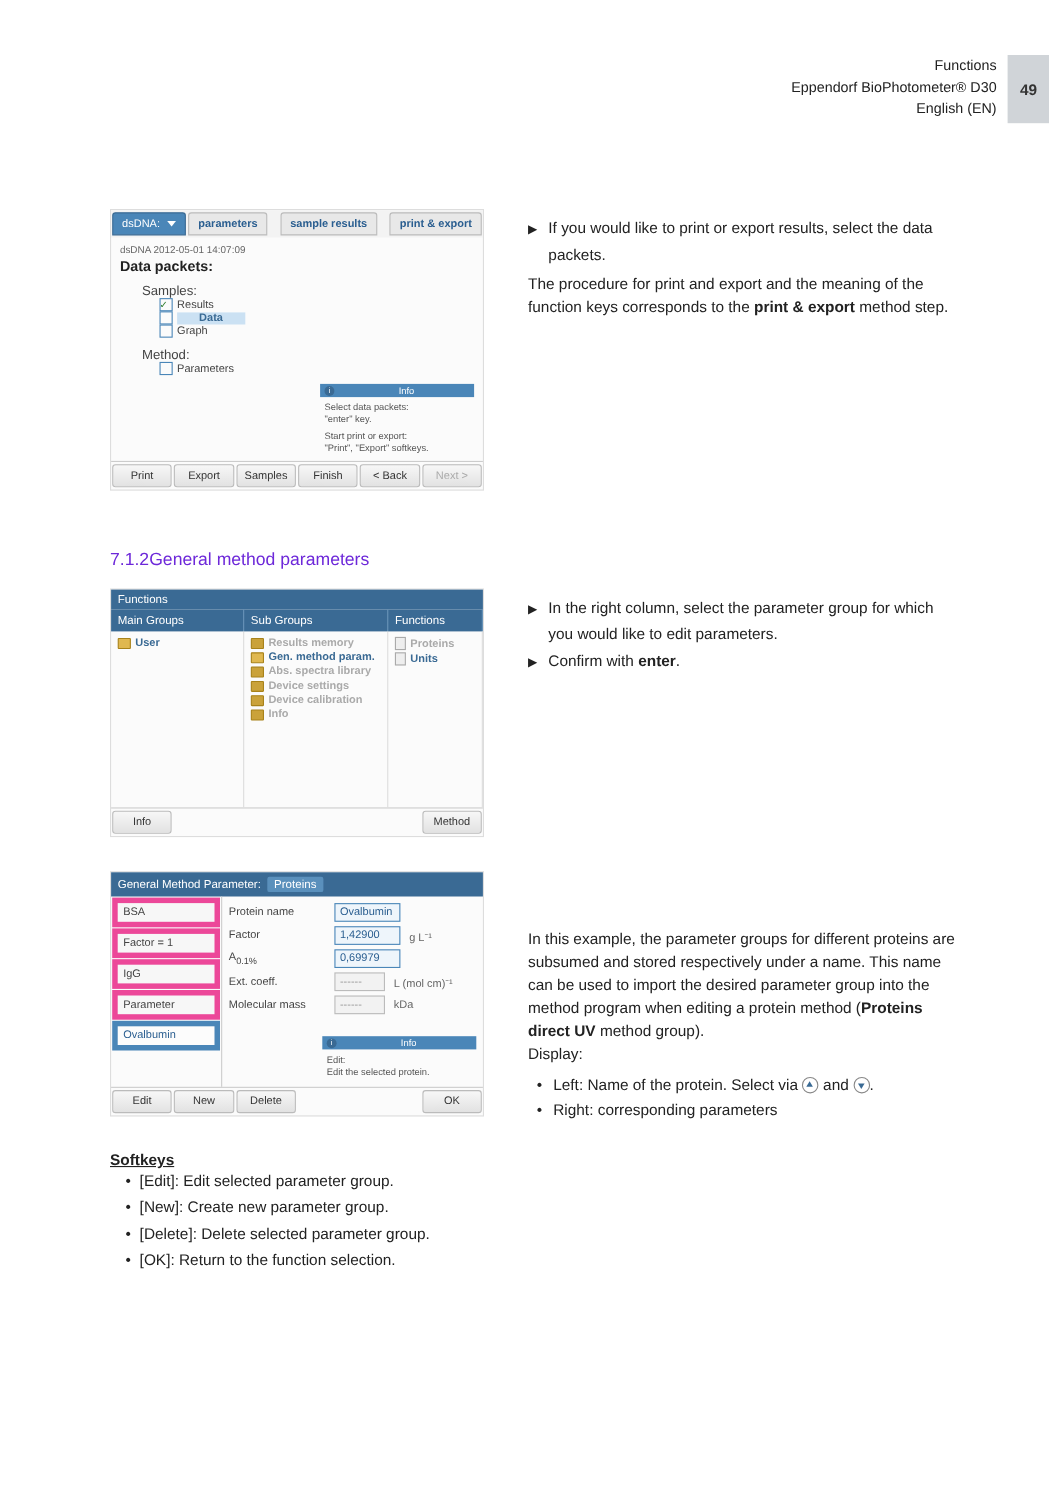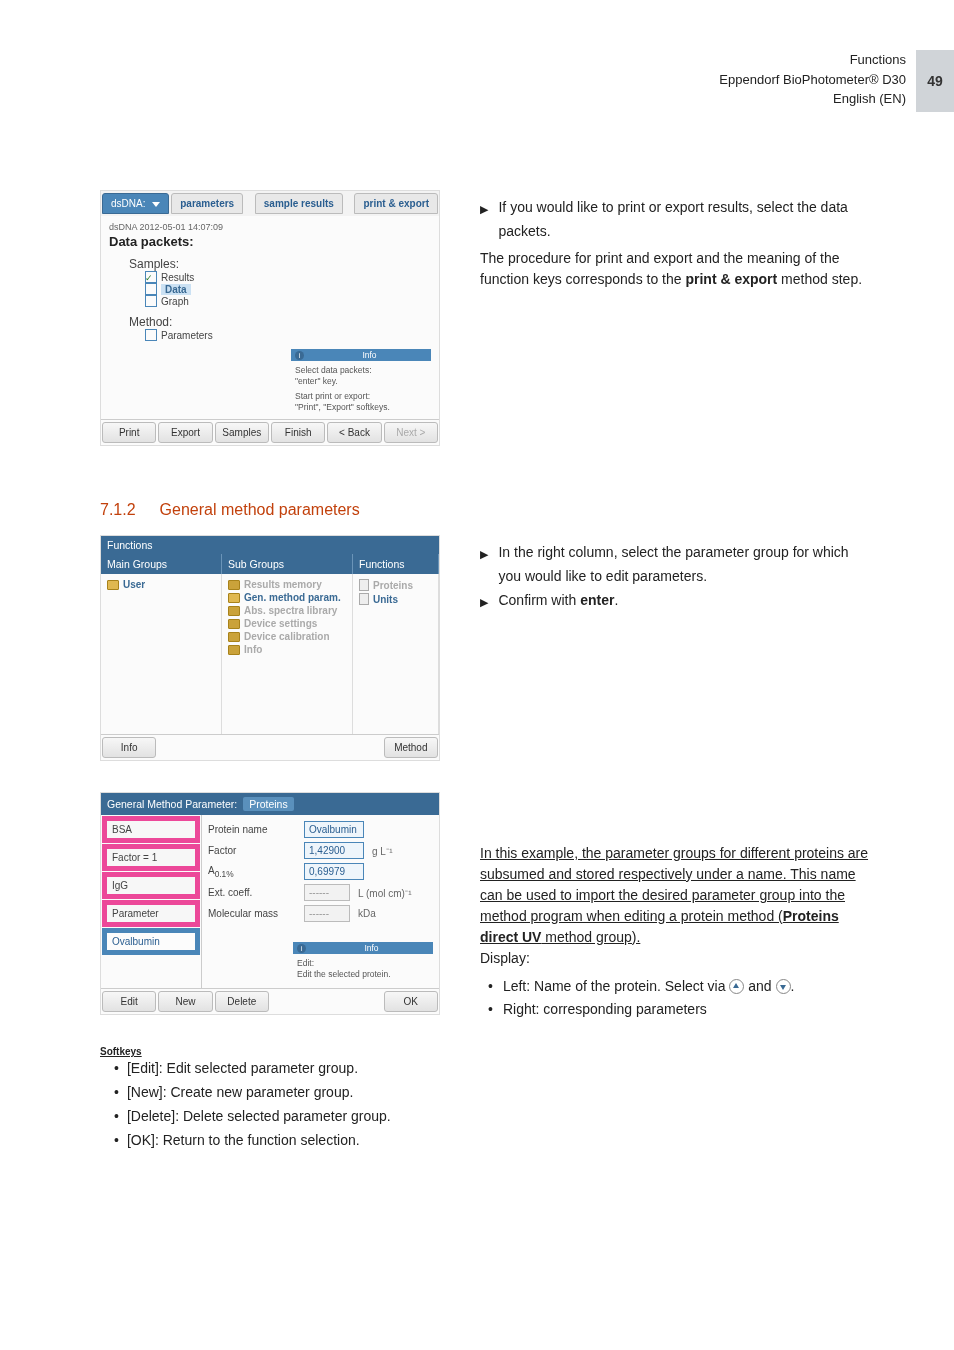--- a/index.html
+++ b/index.html
@@ -77,21 +77,21 @@
 
   .scr-body { padding: 6px 8px 2px; }
   .gray-line { color: #666; font-size: 9px; }
   .bold14 { font-weight: bold; font-size: 13px; color: #222; }
   .sub-item { margin-left: 20px; display: flex; align-items: center; gap: 4px; }
   .sub-sub { margin-left: 36px; display: flex; align-items: center; gap: 4px; }
   .chk {
     width: 10px; height: 10px; border: 1px solid #4a86b8; display: inline-block;
   }
   .chk.checked::after { content: "✓"; font-size: 9px; color: #2a7a2a; margin-left: -1px;}
-  .sel-blue { color: #3a6a94; font-weight: bold; background: #cbe1f3; padding: 0 4px;}
+  .sel-blue { color: #3a6a94; font-weight: bold; background: #cbe1f3; padding: 0 20px;}
 
   .info-box {
     margin-top: 8px;
     margin-left: auto;
     width: 140px;
     font-size: 8.5px;
     color: #555;
   }
   .info-box .hdr {
     background: #4a86b8; color: #fff; text-align: center; padding: 1px 0;
@@ -104,22 +104,22 @@
     display: flex; border-top: 1px solid #ccc;
   }
   .softkey-row .sk {
     flex: 1; text-align: center; padding: 4px 2px; border: 1px solid #bbb;
     background: linear-gradient(#f7f7f7,#e2e2e2); font-size: 10px; color: #333;
     margin: 2px 1px; border-radius: 3px;
   }
   .softkey-row .sk.dim { color: #aaa; }
 
   .section-heading {
-    font-size: 16px; color: #c2410c; margin: 24px 0 16px;
-    display: flex; gap: 24px; align-items: baseline;
+    font-size: 16px; color: #6d28d9; margin: 24px 0 16px;
+    display: flex; align-items: baseline;
   }
   .section-heading .num { }
 
   .table-hdr {
     display: flex; background: #3a6a94; color: #fff; font-size: 10.5px;
   }
   .table-hdr > div { padding: 4px 6px; border-right: 1px solid #6a94b8; }
   .col-main { width: 108px; }
   .col-sub  { width: 118px; }
   .col-func { flex: 1; }
@@ -173,21 +173,21 @@
   }
   .circle-key.up::after {
     border-left: 3.5px solid transparent; border-right: 3.5px solid transparent;
     border-bottom: 5px solid #3a6a94; top: 3px;
   }
   .circle-key.down::after {
     border-left: 3.5px solid transparent; border-right: 3.5px solid transparent;
     border-top: 5px solid #3a6a94; top: 5px;
   }
 
-  .softkeys-heading { font-weight: bold; font-size: 10px; margin-top: 17px; text-decoration: underline; }
+  .softkeys-heading { font-weight: bold; font-size: 14px; margin-top: 17px; text-decoration: underline; }
   .softkeys-desc { font-size: 14px; line-height: 1.7; }
   .softkeys-desc .dot::before { content: "•"; margin: 0 8px 0 14px; }
 </style>
 </head>
 <body>
 
 <div class="page">
   <div class="header-texts">
     <div class="title">Functions</div>
     <div>Eppendorf BioPhotometer® D30</div>
@@ -422,21 +422,21 @@
           <div class="row">
             <span class="tri">▶</span>
             <span>
               <span>Confirm with </span><span class="bold">enter</span><span>.</span>
             </span>
           </div>
         </div>
 
         <div style="height:230px;"></div>
 
-        <p style="margin:0;text-decoration:underline;">
+        <p style="margin:0;">
           <span>In this example, the parameter groups for different proteins are subsumed and stored respectively under a name. This name can be used to import the desired parameter group into the method program when editing a protein method (</span><span class="bold">Proteins direct UV</span><span> method group).</span>
         </p>
         <div>Display:</div>
         <div class="bullet-list" style="margin-left:8px;">
           <div>
             <span class="dot"></span><span>Left: Name of the protein. Select via </span><span class="circle-key up"></span><span> and </span><span class="circle-key down"></span><span>.</span>
           </div>
           <div>
             <span class="dot"></span><span>Right: corresponding parameters</span>
           </div>

